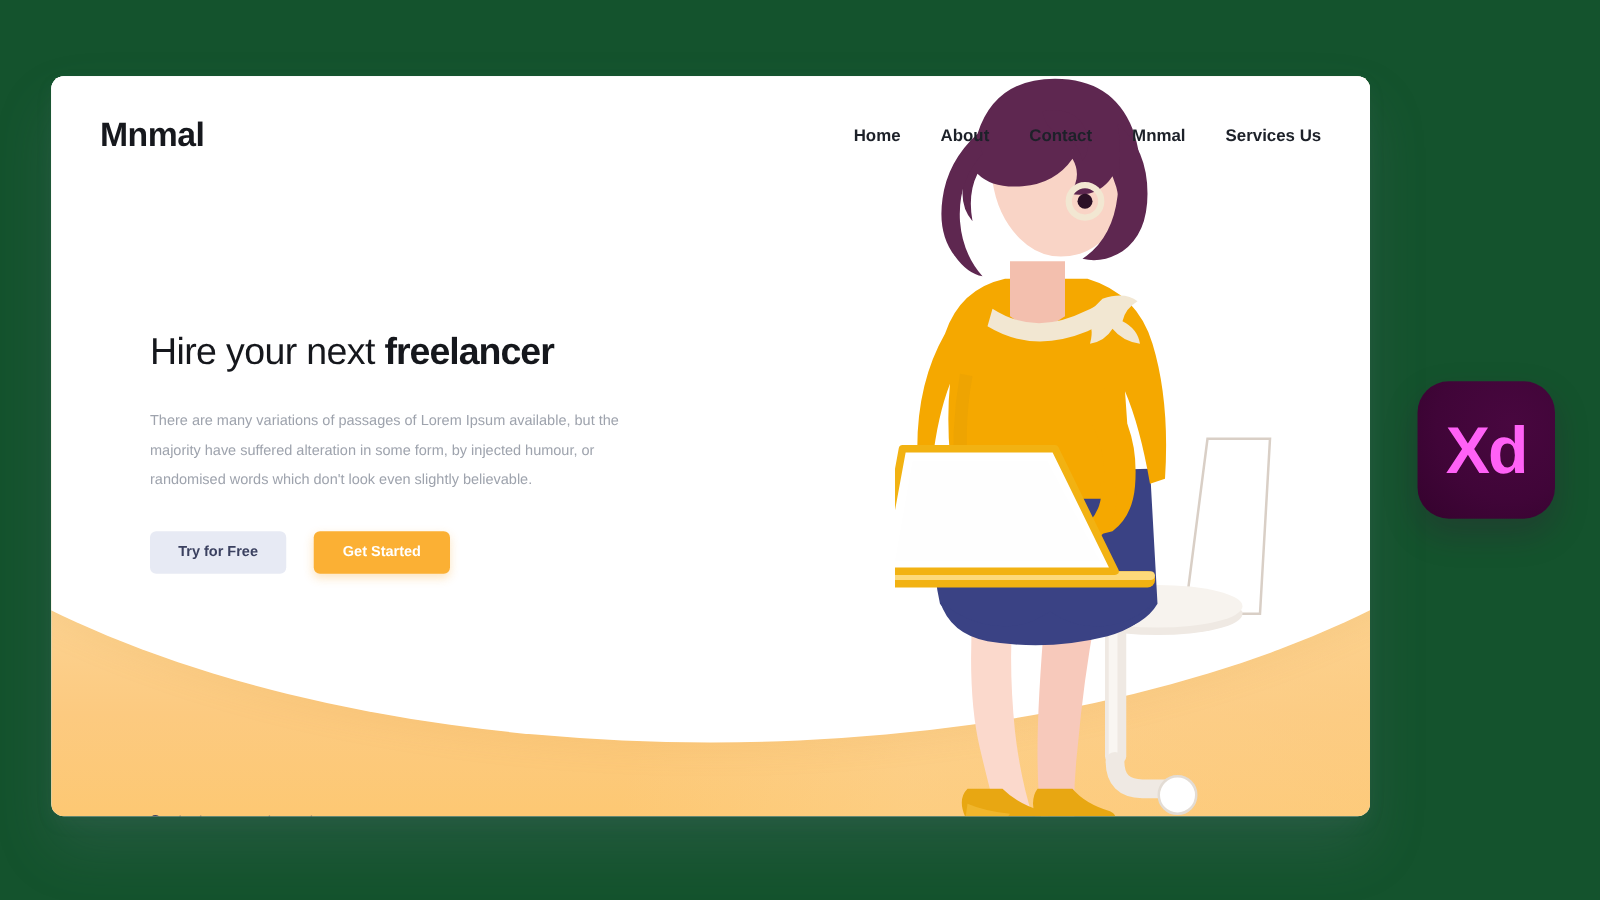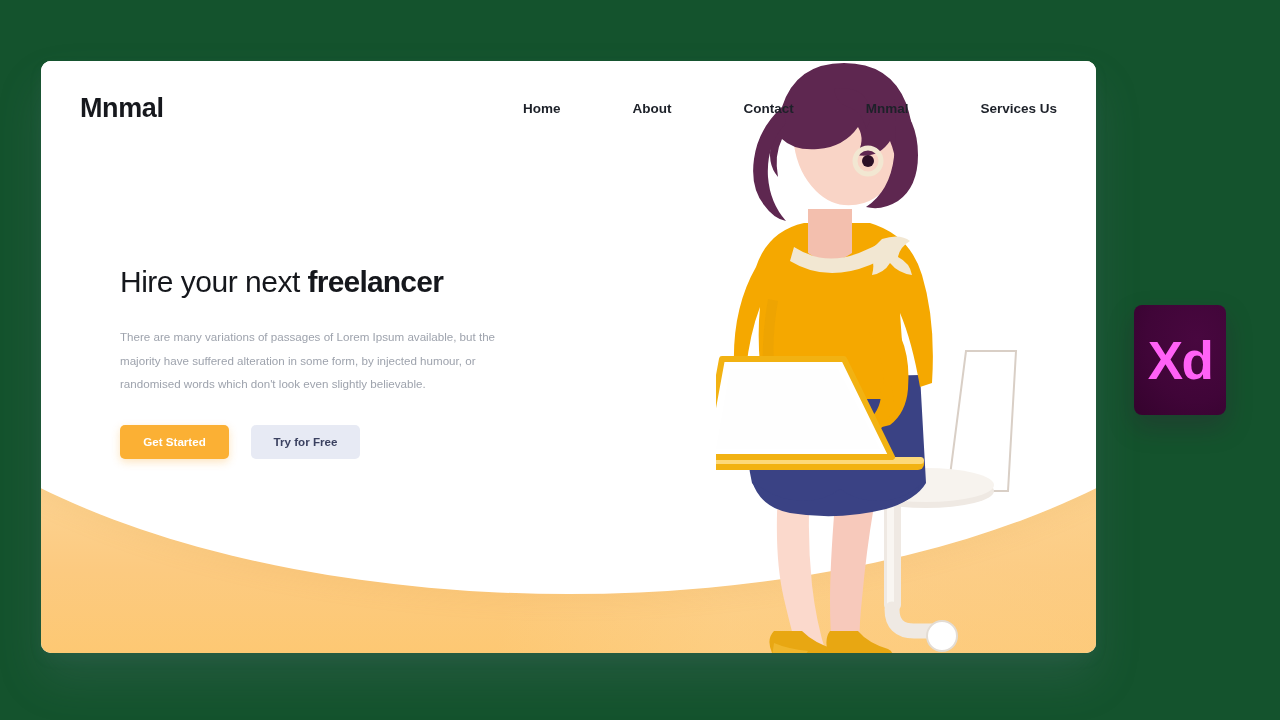--- a/index.html
+++ b/index.html
@@ -83,21 +83,21 @@
   }
   .nav {
     margin-left:auto;
     display:flex; align-items:flex-start;
     gap:0;
   }
   .nav-item {
     font-size:13.5px; font-weight:bold;
     color:#1d2129;
     padding:6px 0;
-    margin-left:72px;
+    margin-left:32px;
     cursor:pointer;
     white-space:nowrap;
   }
   .nav-item:first-child { margin-left:0; }
 
   
   .hero { position:absolute; left:79px; top:203px; width:470px; }
   .headline {
     font-size:30px; font-weight:400;
     color:#15171c; letter-spacing:-0.5px;
@@ -145,22 +145,22 @@
     position:absolute;
     right:0px; top:0px;
     width:380px; height:592px;
   }
   .illo svg { display:block; width:100%; height:100%; }
 
   
   .xd-badge {
     position:absolute;
     left:1134px; top:305px;
-    width:92px; height:110px;
-    border-radius:8px;
+    width:110px; height:110px;
+    border-radius:25px;
     background:radial-gradient(120% 120% at 68% 32%, #48073f 0%, #400538 45%, #2e0127 100%);
     box-shadow:0 12px 26px rgba(60,10,55,0.26);
     display:flex; align-items:center; justify-content:center;
   }
   .xd-badge span {
     font-family:"Liberation Sans", sans-serif;
     font-size:53px; font-weight:bold;
     color:#ff61f6; letter-spacing:-1.5px;
     line-height:1;
   }
@@ -279,22 +279,22 @@
           <div class="nav-item">Services Us</div>
         </nav>
       </div>
 
       <div class="hero">
         <h1 class="headline"><span>Hire your next </span><b>freelancer</b></h1>
 
         <p class="subcopy">There are many variations of passages of Lorem Ipsum available, but the majority have suffered alteration in some form, by injected humour, or randomised words which don't look even slightly believable.</p>
 
         <div class="cta-row">
+          <button class="btn btn-secondary">Try for Free</button>
           <button class="btn btn-primary">Get Started</button>
-          <button class="btn btn-secondary">Try for Free</button>
         </div>
       </div>
 
       <div class="support-link">Contact a support agent</div>
 
     </div>
   </div>
 
   <div class="xd-badge">
     <span>Xd</span>

